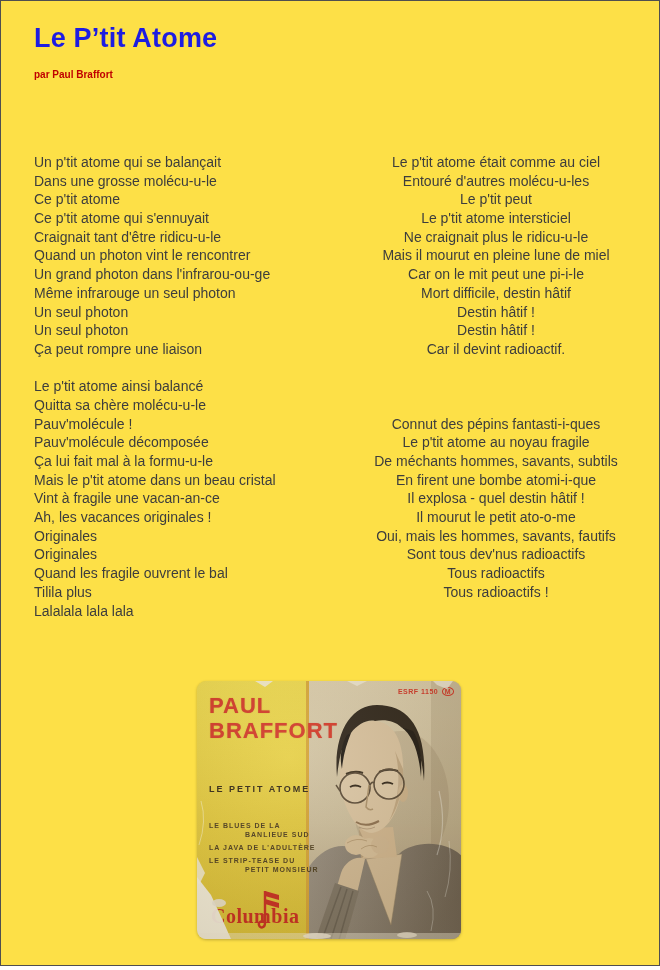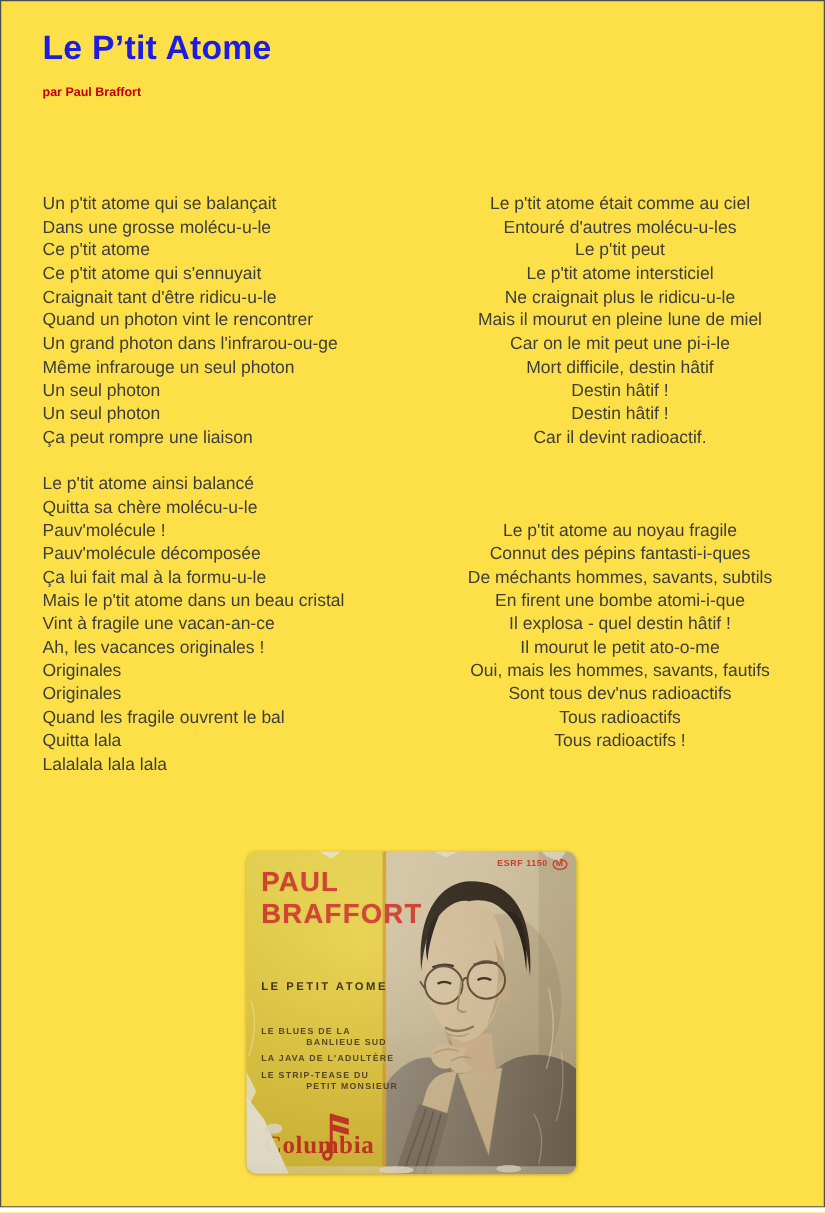--- a/index.html
+++ b/index.html
@@ -114,40 +114,40 @@
         <div class="line">Quitta sa chère molécu-u-le</div>
         <div class="line">Pauv'molécule !</div>
         <div class="line">Pauv'molécule décomposée</div>
         <div class="line">Ça lui fait mal à la formu-u-le</div>
         <div class="line">Mais le p'tit atome dans un beau cristal</div>
         <div class="line">Vint à fragile une vacan-an-ce</div>
         <div class="line">Ah, les vacances originales !</div>
         <div class="line">Originales</div>
         <div class="line">Originales</div>
         <div class="line">Quand les fragile ouvrent le bal</div>
-        <div class="line">Quitta lala</div>
+        <div class="line">Tilila plus</div>
         <div class="line">Lalalala lala lala</div>
       </div>
     <div class="col col-right">
         <div class="line">Le p'tit atome était comme au ciel</div>
         <div class="line">Entouré d'autres molécu-u-les</div>
         <div class="line">Le p'tit peut</div>
         <div class="line">Le p'tit atome intersticiel</div>
         <div class="line">Ne craignait plus le ridicu-u-le</div>
         <div class="line">Mais il mourut en pleine lune de miel</div>
         <div class="line">Car on le mit peut une pi-i-le</div>
         <div class="line">Mort difficile, destin hâtif</div>
         <div class="line">Destin hâtif !</div>
         <div class="line">Destin hâtif !</div>
         <div class="line">Car il devint radioactif.</div>
         <div class="line">&nbsp;</div>
         <div class="line">&nbsp;</div>
         <div class="line">&nbsp;</div>
+        <div class="line">Connut des pépins fantasti-i-ques</div>
         <div class="line">Le p'tit atome au noyau fragile</div>
-        <div class="line">Connut des pépins fantasti-i-ques</div>
         <div class="line">De méchants hommes, savants, subtils</div>
         <div class="line">En firent une bombe atomi-i-que</div>
         <div class="line">Il explosa - quel destin hâtif !</div>
         <div class="line">Il mourut le petit ato-o-me</div>
         <div class="line">Oui, mais les hommes, savants, fautifs</div>
         <div class="line">Sont tous dev'nus radioactifs</div>
         <div class="line">Tous radioactifs</div>
         <div class="line">Tous radioactifs !</div>
       </div>
   </div>

